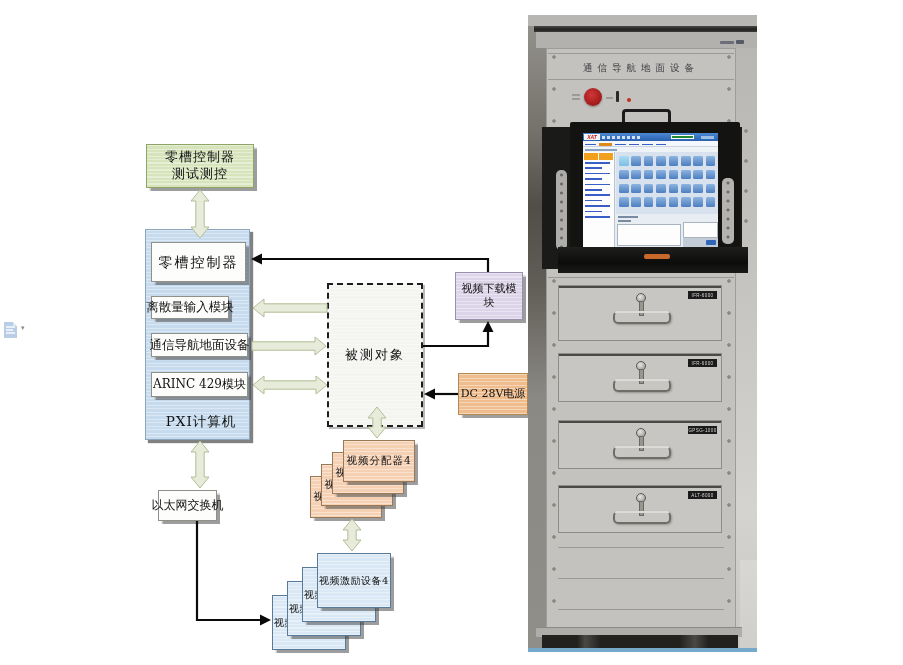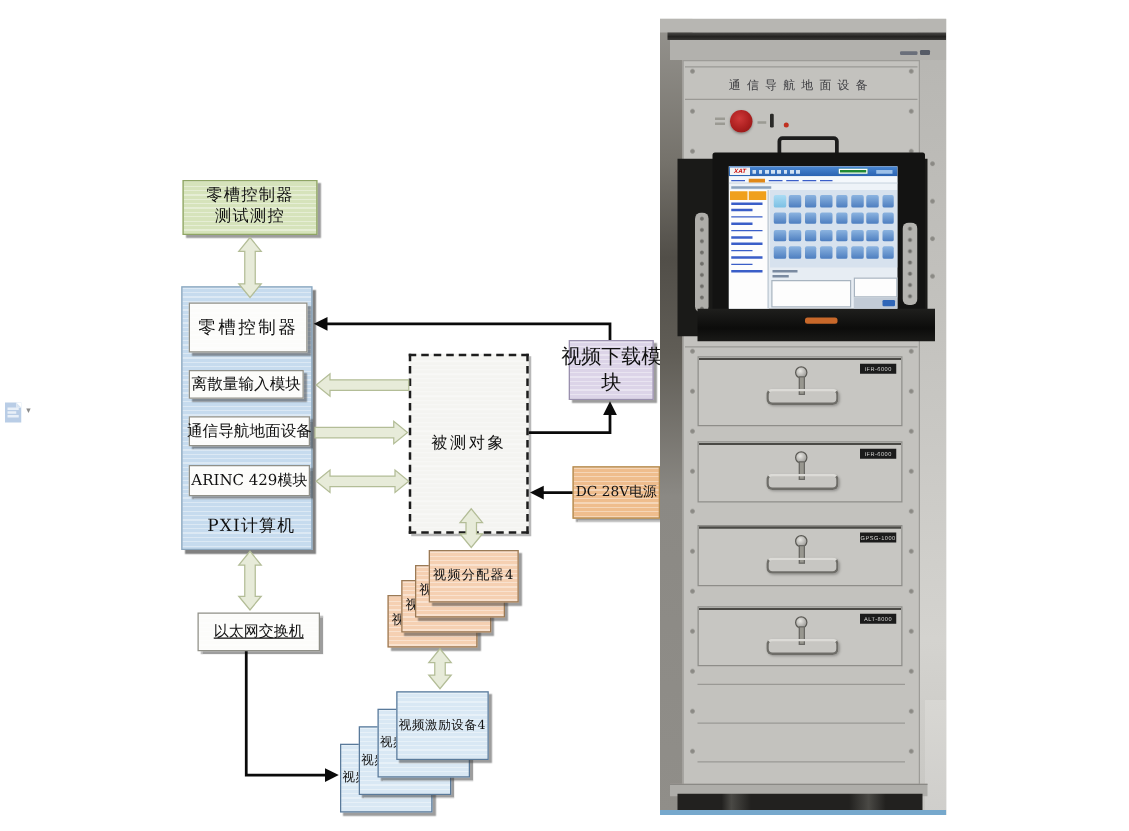--- a/index.html
+++ b/index.html
@@ -24,38 +24,38 @@
   <div class="node stripe shadow2" style="left:146px;top:144px;width:108px;height:44px;background-color:#d6e3bb;border:1px solid #8fa565;font-size:13px;letter-spacing:1px;">
     <span>零槽控制器</span>
     <span>测试测控</span>
   </div>
 
   <div class="node stripe shadow3" style="left:145px;top:229px;width:105px;height:211px;background-color:#c6dbee;border:1px solid #8ba6bd;"></div>
 
   <div class="node stripe shadow2" style="left:151px;top:242px;width:95px;height:40px;background-color:#fcfcfa;border:1px solid #909088;font-size:14px;letter-spacing:2px;">
     <span>零槽控制器</span>
   </div>
-  <div class="node stripe shadow2" style="left:151px;top:296px;width:92px;height:23px;background-color:#fcfcfa;border:1px solid #909088;font-size:12.5px;">
+  <div class="node stripe shadow2" style="left:151px;top:296px;width:78px;height:23px;background-color:#fcfcfa;border:1px solid #909088;font-size:12.5px;">
     <span>离散量输入模块</span>
   </div>
   <div class="node stripe shadow2" style="left:151px;top:333px;width:97px;height:24px;background-color:#fcfcfa;border:1px solid #909088;font-size:12.5px;">
     <span>通信导航地面设备</span>
   </div>
   <div class="node stripe shadow2" style="left:151px;top:372px;width:97px;height:25px;background-color:#fcfcfa;border:1px solid #909088;font-size:12px;">
     <span>ARINC 429模块</span>
   </div>
   <div class="node" style="left:151px;top:410px;width:100px;height:24px;font-size:13.5px;letter-spacing:1px;">
     <span>PXI计算机</span>
   </div>
 
   <div class="node stripe" style="left:327px;top:283px;width:96px;height:144px;background-color:#f4f4f1;border:2px dashed #1d1d1d;font-size:13px;letter-spacing:2px;box-shadow:2px 2px 0 rgba(100,100,100,.45);">
     <span>被测对象</span>
   </div>
 
-  <div class="node stripe shadow2" style="left:455px;top:272px;width:68px;height:48px;background-color:#dcd4e8;border:1px solid #9a90ae;font-size:16px;justify-content:center;">
+  <div class="node stripe shadow2" style="left:455px;top:272px;width:68px;height:48px;background-color:#dcd4e8;border:1px solid #9a90ae;font-size:11px;justify-content:center;">
     <span>视频下载模</span>
     <span>块</span>
   </div>
 
   <div class="node stripe shadow2" style="left:458px;top:373px;width:70px;height:42px;background-color:#efbd8d;border:1px solid #b08a50;font-size:11px;">
     <span>DC 28V电源</span>
   </div>
 
   <div class="abs" style="left:310px;top:440px;width:106px;height:120px;">
     <div class="node stripe shadow2" style="left:0;top:36px;width:72px;height:42px;background-color:#f5d0b2;border:1px solid #9a7a56;font-size:10.5px;letter-spacing:1px;">
@@ -65,21 +65,21 @@
           <span>视频分配器4</span>
         </div>
     <div class="node stripe shadow2" style="left:22px;top:12px;width:72px;height:42px;background-color:#f5d0b2;border:1px solid #9a7a56;font-size:10.5px;letter-spacing:1px;">
           <span>视频分配器4</span>
         </div>
     <div class="node stripe shadow2" style="left:33px;top:0;width:72px;height:42px;background-color:#f5d0b2;border:1px solid #9a7a56;font-size:10.5px;letter-spacing:1px;">
           <span>视频分配器4</span>
         </div>
   </div>
 
-  <div class="node stripe shadow2" style="left:158px;top:490px;width:98px;height:31px;background-color:#fcfcfa;border:1px solid #909088;font-size:12px;text-decoration:underline;">
+  <div class="node stripe shadow2" style="left:158px;top:490px;width:59px;height:31px;background-color:#fcfcfa;border:1px solid #909088;font-size:12px;">
     <span>以太网交换机</span>
   </div>
 
   <div class="abs" style="left:272px;top:553px;width:120px;height:100px;">
     <div class="node stripe shadow2" style="left:0;top:42px;width:74px;height:55px;background-color:#d9e8f4;border:1px solid #5a7a9a;font-size:10px;letter-spacing:.5px;">
           <span>视频激励设备4</span>
         </div>
     <div class="node stripe shadow2" style="left:15px;top:28px;width:74px;height:55px;background-color:#d9e8f4;border:1px solid #5a7a9a;font-size:10px;letter-spacing:.5px;">
           <span>视频激励设备4</span>
         </div>

